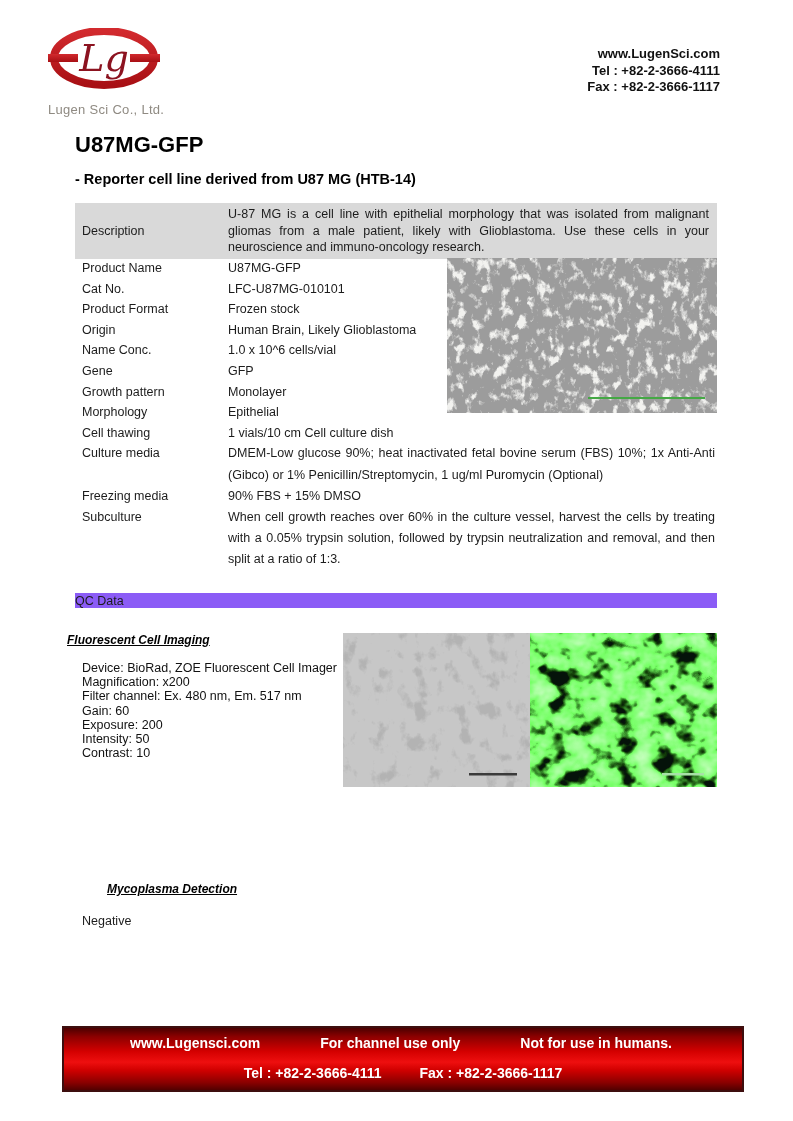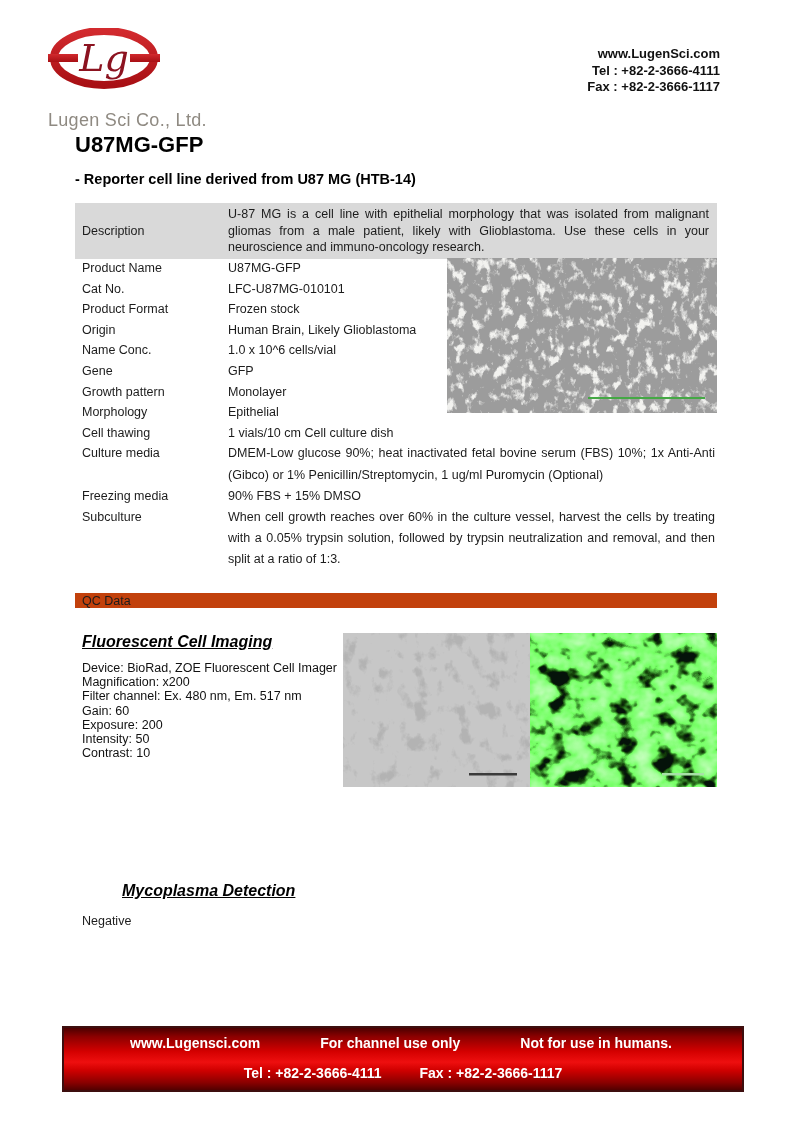--- a/index.html
+++ b/index.html
@@ -10,22 +10,22 @@
     width: 793px; height: 1121px;
     background: #ffffff;
     overflow: hidden;
     margin: 0 auto;
   }
 
   
   .logo-block { position: absolute; left: 48px; top: 28px; width: 160px; }
   .logo-svg { display: block; }
   .company-name {
-    margin-top: 20px;
-    font-size: 18px; color: #8f8a82; letter-spacing: 0.3px;
+    margin-top: 12px;
+    font-size: 13px; color: #8f8a82; letter-spacing: 0.3px;
   }
   .header-contact {
     position: absolute; right: 73px; top: 46px;
     text-align: right; font-weight: bold; font-size: 13px; line-height: 16.5px;
     color: #111;
   }
 
   
   .page-title {
     position: absolute; left: 75px; top: 132px;
@@ -65,26 +65,26 @@
   }
   .t-row.multi .t-value { line-height: 21.3px; text-align: justify; }
 
   .product-micrograph {
     position: absolute; left: 447px; top: 258px; width: 270px; height: 155px;
   }
 
   
   .qc-bar {
     position: absolute; left: 75px; top: 593px; width: 642px; height: 15px;
-    background: #c2410c; display: flex; align-items: center;
-    font-size: 12.5px; padding-left: 7px;
+    background: #8b5cf6; display: flex; align-items: center;
+    font-size: 12.5px; 
   }
   .fci-heading, .myco-heading {
-    position: absolute; left: 82px;
-    font-size: 16px; font-weight: bold; font-style: italic;
+    position: absolute; left: 67px;
+    font-size: 12px; font-weight: bold; font-style: italic;
     text-decoration: underline; color: #000;
   }
   .fci-heading { top: 633px; }
   .fci-details {
     position: absolute; left: 82px; top: 661px;
     font-size: 12.5px; line-height: 14.2px; color: #111;
   }
   .qc-images {
     position: absolute; left: 343px; top: 633px; width: 374px; height: 154px;
     display: flex;

